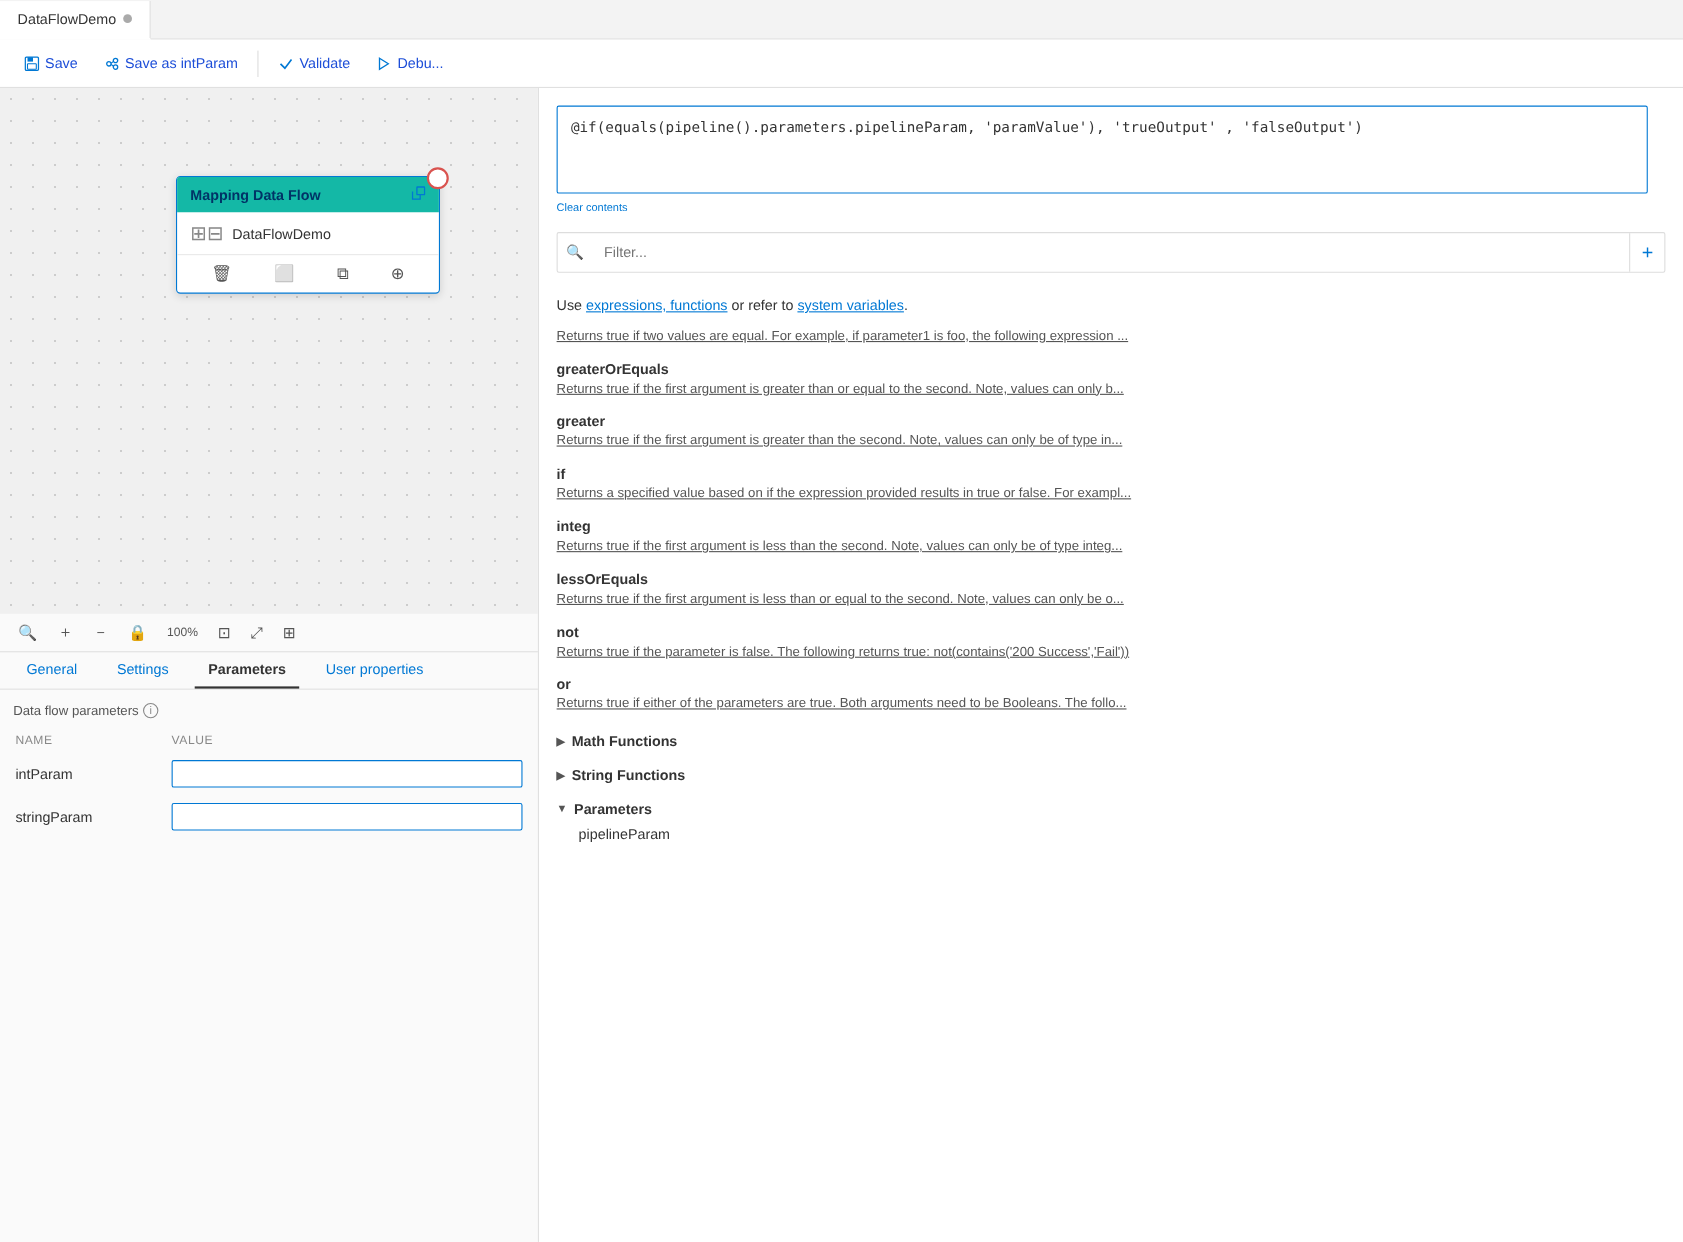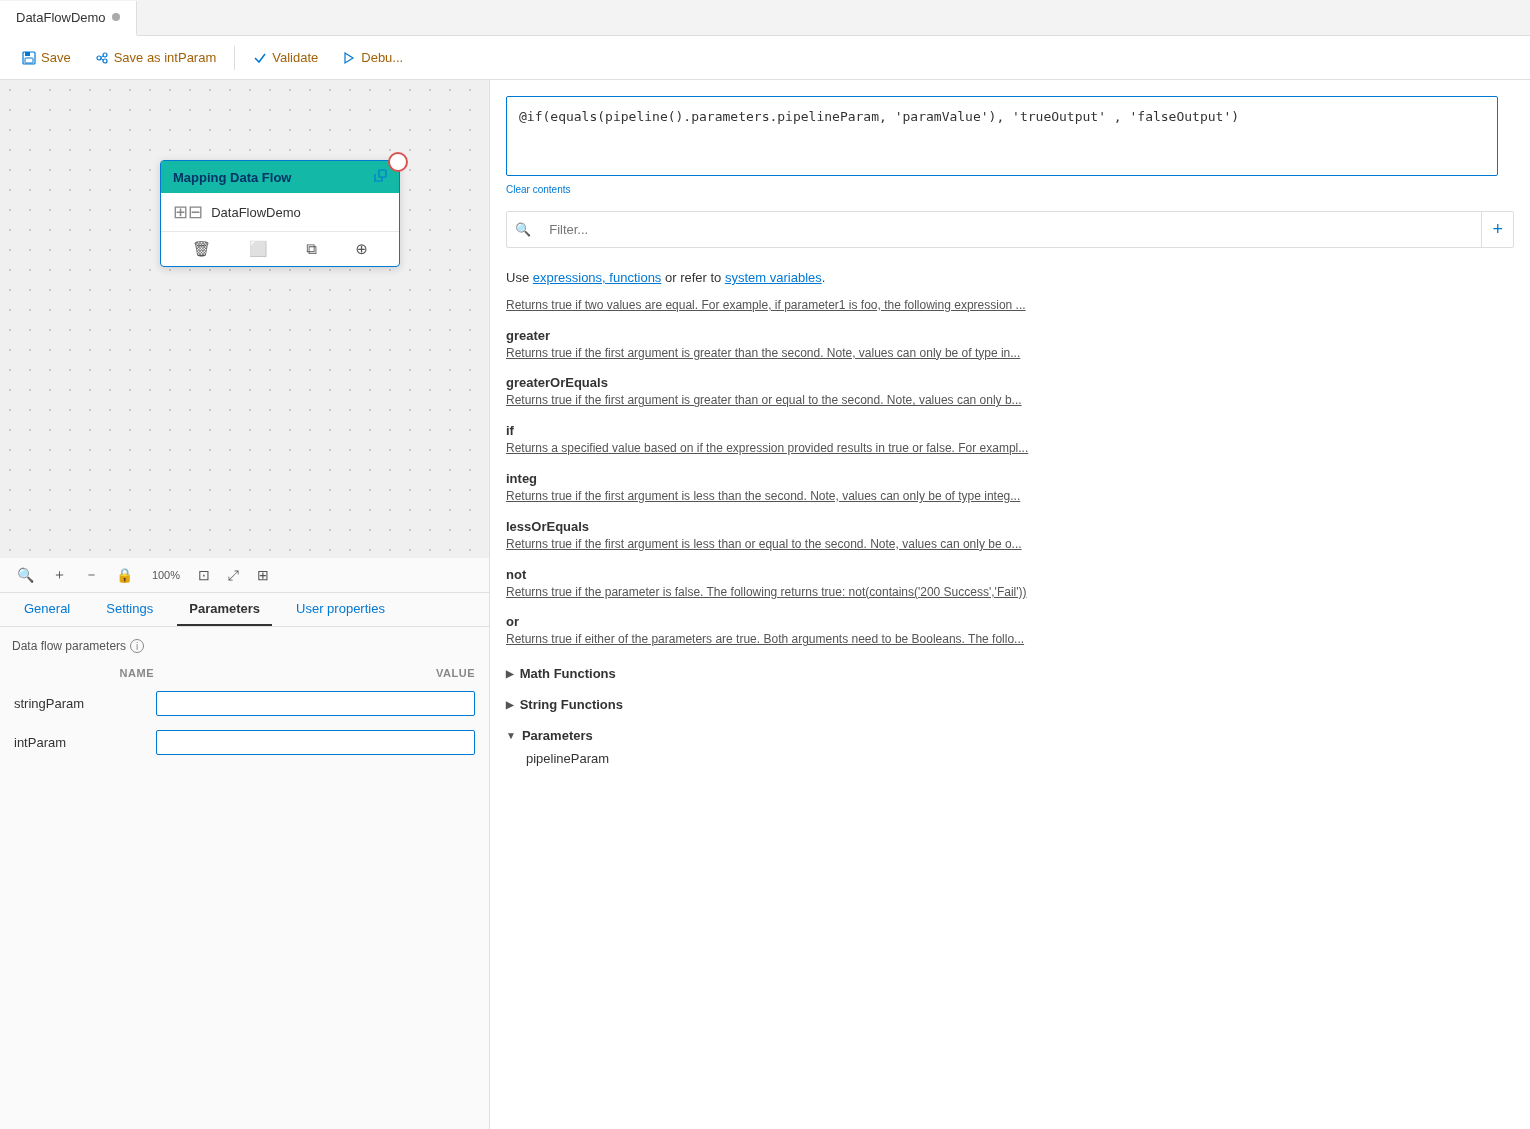--- a/index.html
+++ b/index.html
@@ -13,21 +13,21 @@
       display: flex; align-items: center; padding: 0 16px; height: 100%; font-size: 13px; color: #333; cursor: pointer; border-right: 1px solid #ddd; gap: 6px;
     }
     .tab-item.active { background: #fff; border-bottom: 2px solid #fff; margin-bottom: -1px; }
     .tab-dot { width: 8px; height: 8px; background: #aaa; border-radius: 50%; display: inline-block; }
 
     
     .toolbar {
       display: flex; align-items: center; background: #fff; border-bottom: 1px solid #e0e0e0; height: 44px; padding: 0 12px; gap: 4px;
     }
     .toolbar-btn {
-      display: flex; align-items: flex-end; gap: 5px; padding: 4px 10px; cursor: pointer; color: #a16207; font-size: 13px; border: none; background: none; border-radius: 2px;
+      display: flex; align-items: flex-end; gap: 5px; padding: 4px 10px; cursor: pointer; color: #1d4ed8; font-size: 13px; border: none; background: none; border-radius: 2px;
     }
     .toolbar-btn svg { flex-shrink: 0; }
     .toolbar-sep { width: 1px; height: 24px; background: #ddd; margin: 0 4px; }
 
     
     .main-area {
       display: flex; flex: 1; overflow: hidden;
     }
 
     
@@ -70,21 +70,21 @@
     .tab-link {
       padding: 8px 12px; cursor: pointer; color: #0078d4; font-size: 13px; border-bottom: 2px solid transparent; text-decoration: none;
     }
     .tab-link.active { color: #333; border-bottom: 2px solid #333; font-weight: 600; }
 
     .params-content { flex: 1; overflow-y: auto; padding: 12px; }
     .section-label { font-size: 12px; color: #555; margin-bottom: 8px; display: flex; align-items: center; gap: 4px; }
     .info-icon { width: 14px; height: 14px; border: 1px solid #888; border-radius: 50%; display: inline-flex; align-items: center; justify-content: center; font-size: 10px; color: #888; cursor: pointer; }
 
     .params-table { width: 100%; }
-    .params-table th { text-align: right; font-size: 11px; color: #888; font-weight: 700; padding: 4px 0; text-transform: uppercase; letter-spacing: 0.5px; }
+    .params-table th { text-align: left; font-size: 11px; color: #888; font-weight: 400; padding: 4px 0; text-transform: uppercase; letter-spacing: 0.5px; }
     .params-table td { padding: 6px 0; vertical-align: middle; }
     .params-table .name-col { width: 140px; font-size: 13px; color: #333; }
     .params-table .value-col { }
     .param-input {
       width: 100%; border: 1px solid #0078d4; border-radius: 2px; padding: 4px 8px; font-size: 13px; outline: none; background: #fff;
     }
 
     
     .right-panel {
       flex: 1; display: flex; flex-direction: column; overflow: hidden; padding: 0;
@@ -226,27 +226,27 @@
       </div>
       <table class="params-table">
         <thead>
           <tr>
             <th>NAME</th>
             <th>VALUE</th>
           </tr>
         </thead>
         <tbody id="params-tbody">
         <tr>
-    <td class="name-col">stringParam</td>
+    <td class="name-col">intParam</td>
     <td class="value-col">
       <input class="param-input" type="text" value="" style="">
     </td>
   </tr>
             <tr>
-    <td class="name-col">intParam</td>
+    <td class="name-col">stringParam</td>
     <td class="value-col">
       <input class="param-input" type="text" value="" style="">
     </td>
   </tr>
           </tbody>
       </table>
     </div>
 
   </div>
 
@@ -268,26 +268,26 @@
       <span>Use </span><a class="help-link">expressions, functions</a><span> or refer to </span><a class="help-link">system variables</a><span>.</span>
     </div>
 
     <div class="func-list">
       <div id="func-items-container">
           <div class="func-item">
 
     <div class="func-desc">Returns true if two values are equal. For example, if parameter1 is foo, the following expression ...</div>
   </div>
           <div class="func-item">
+    <div class="func-name">greaterOrEquals</div>
+    <div class="func-desc">Returns true if the first argument is greater than or equal to the second. Note, values can only b...</div>
+  </div>
+          <div class="func-item">
     <div class="func-name">greater</div>
     <div class="func-desc">Returns true if the first argument is greater than the second. Note, values can only be of type in...</div>
-  </div>
-          <div class="func-item">
-    <div class="func-name">greaterOrEquals</div>
-    <div class="func-desc">Returns true if the first argument is greater than or equal to the second. Note, values can only b...</div>
   </div>
           <div class="func-item">
     <div class="func-name">if</div>
     <div class="func-desc">Returns a specified value based on if the expression provided results in true or false. For exampl...</div>
   </div>
           <div class="func-item">
     <div class="func-name">integ</div>
     <div class="func-desc">Returns true if the first argument is less than the second. Note, values can only be of type integ...</div>
   </div>
           <div class="func-item">

